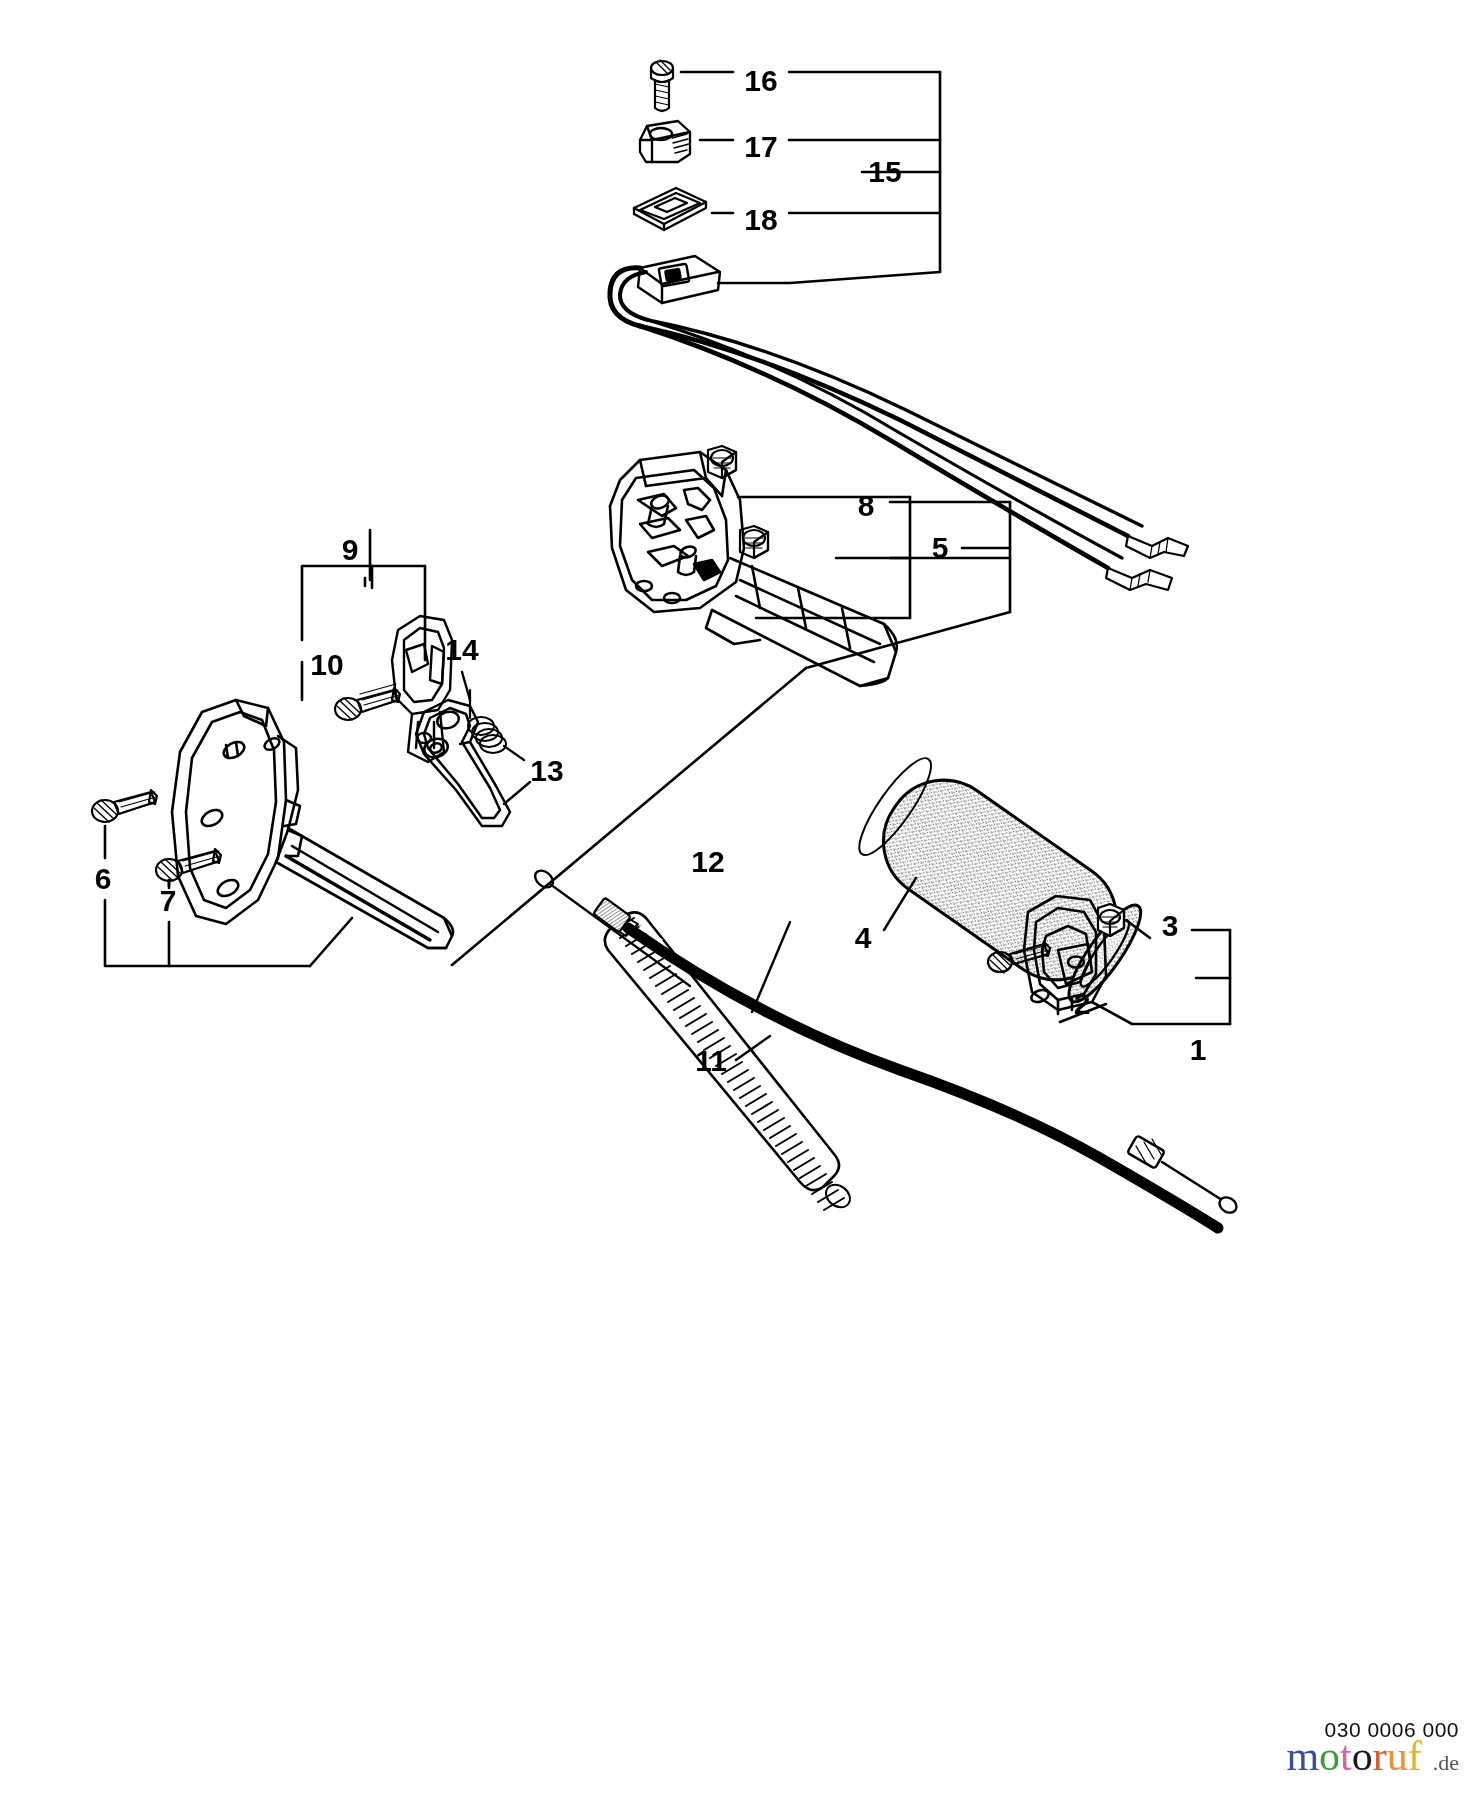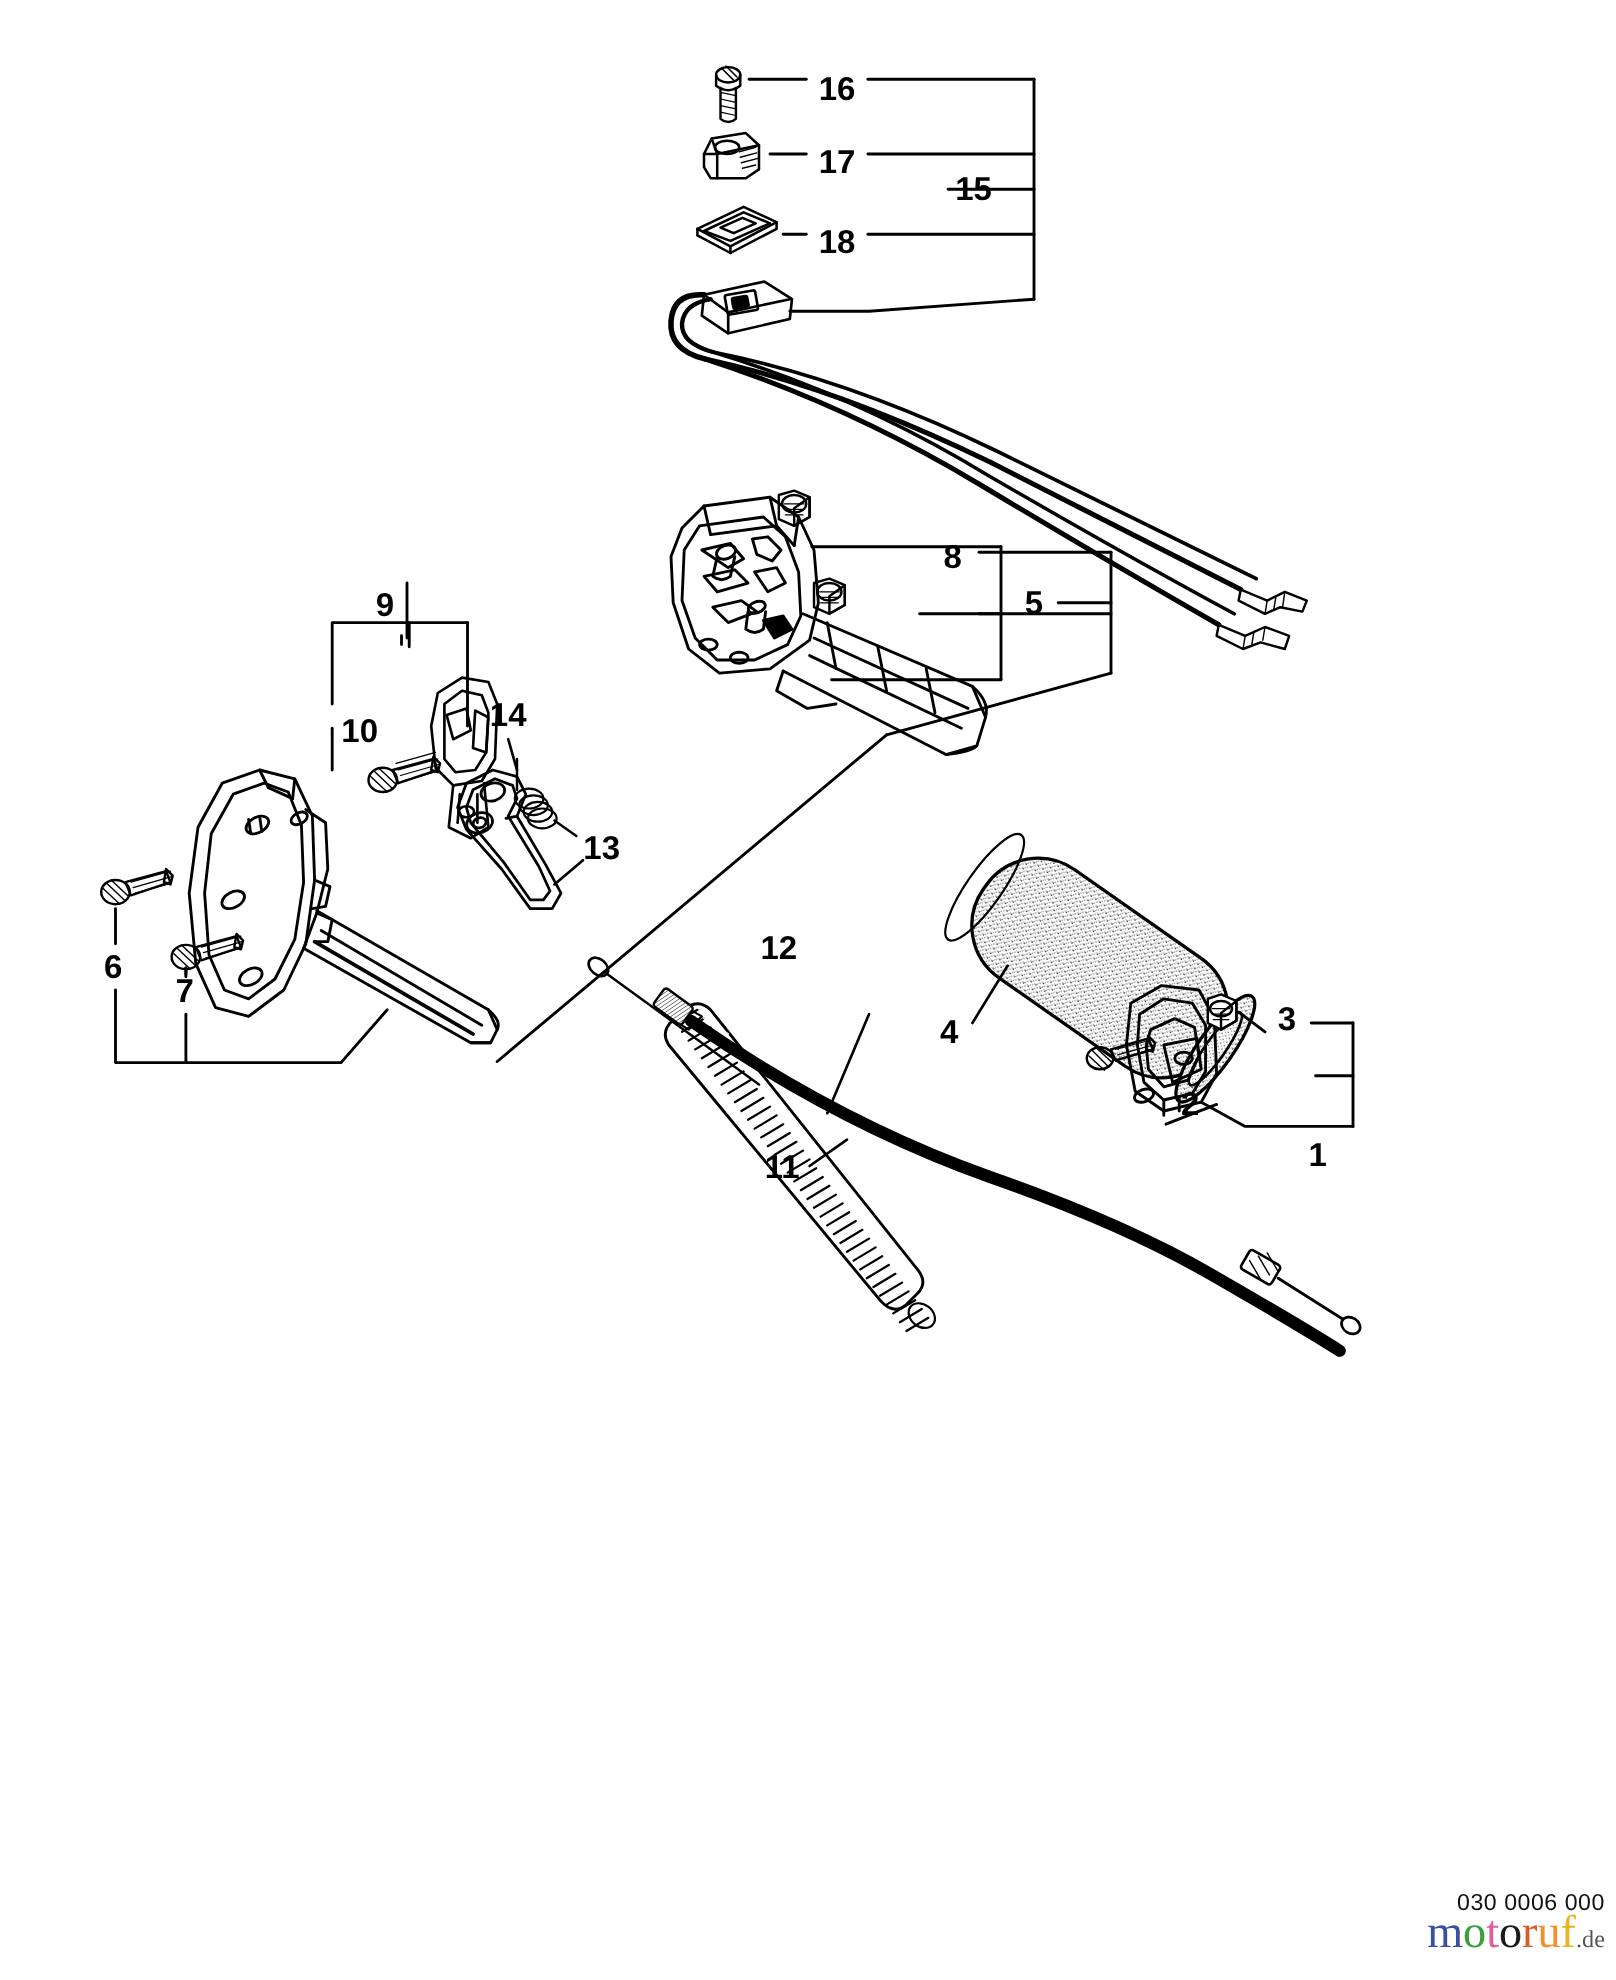--- a/index.html
+++ b/index.html
@@ -14,21 +14,21 @@
   .brand{position:absolute;right:22px;bottom:16px;white-space:nowrap;
          font-family:"Liberation Serif", serif;font-size:42px;line-height:42px;}
   .brand span{font-weight:400;}
   .brand .m{color:#3a4fa0;}
   .brand .o1{color:#3aa03a;}
   .brand .t{color:#e05fa0;}
   .brand .o2{color:#1a1a1a;}
   .brand .r{color:#e05a28;}
   .brand .u{color:#f0922b;}
   .brand .f{color:#e8b520;}
-  .brand .de{color:#555;font-size:22px;}
+  .brand .de{color:#555;font-size:22px;margin-left:11px;}
 </style>
 </head>
 <body>
 
 <div id="stage">
 
 <svg id="diagram" viewBox="0 0 1469 1800">
   <defs>
     <pattern id="grit" width="5" height="5" patternUnits="userSpaceOnUse">
       <rect width="5" height="5" fill="#fff"></rect>

